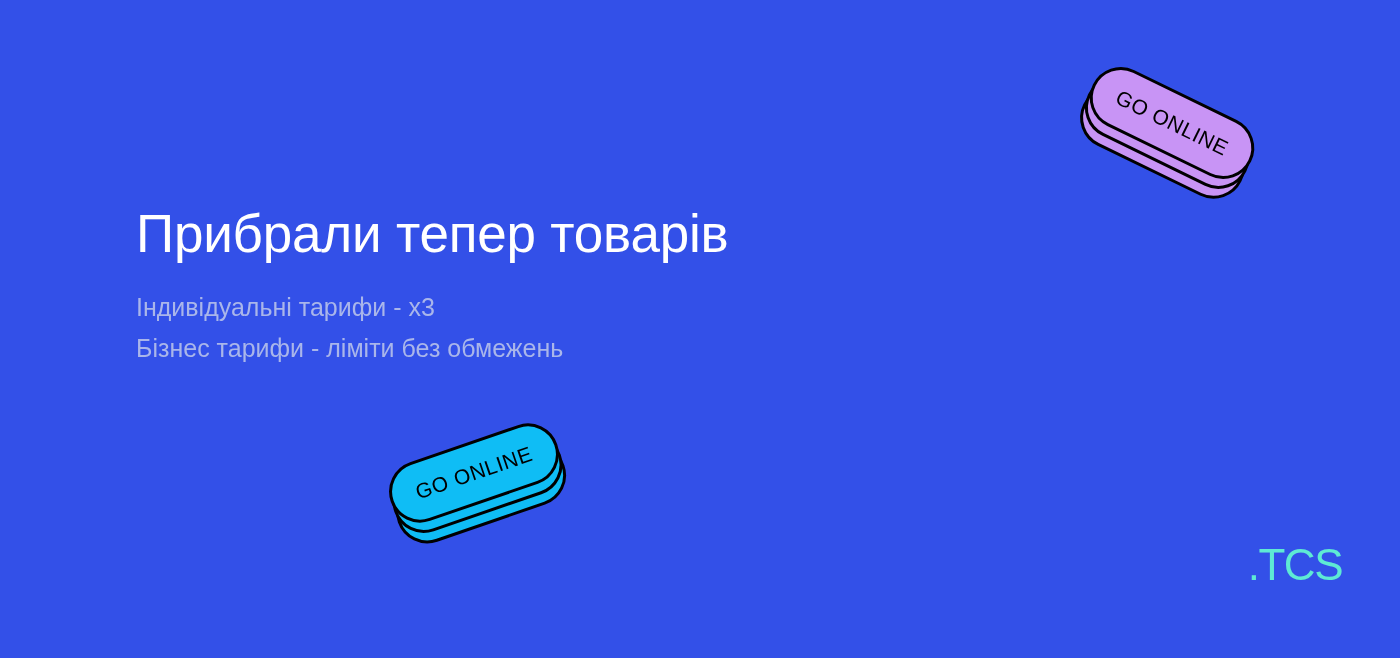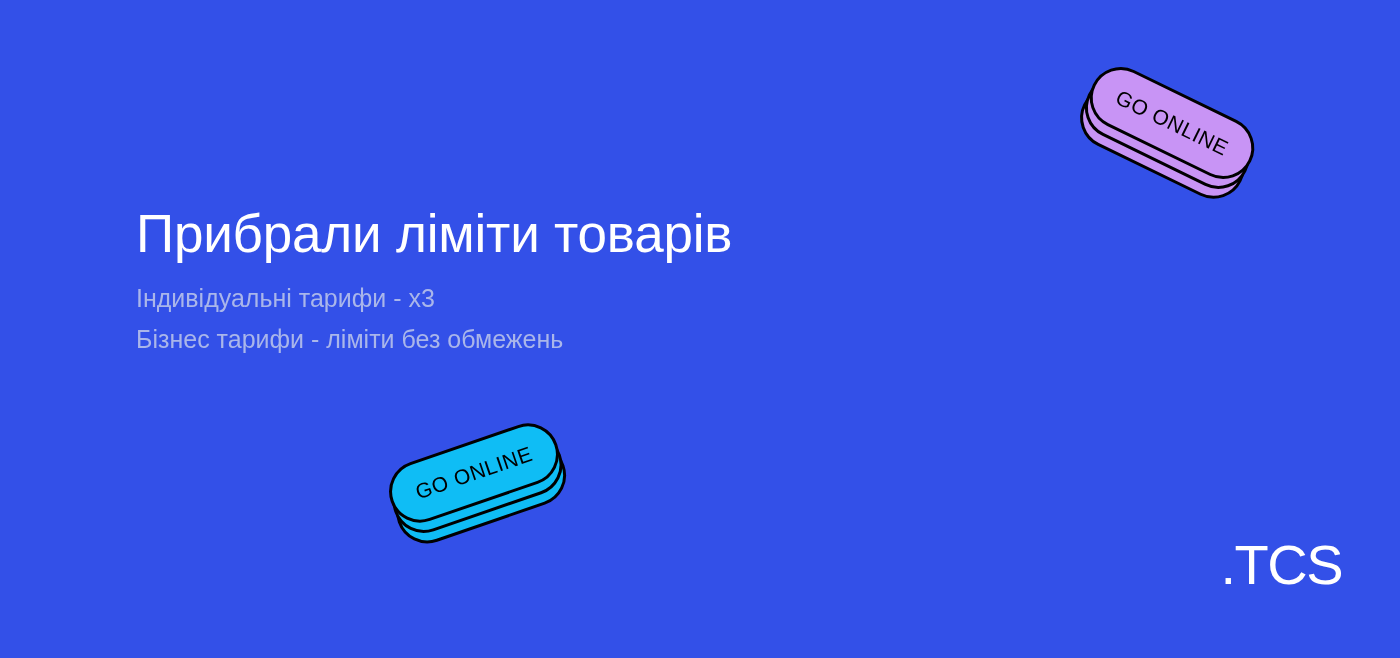--- a/index.html
+++ b/index.html
@@ -33,40 +33,40 @@
   #headline {
     font-size: 53px;
     line-height: 62px;
     font-weight: 400;
     color: #ffffff;
     letter-spacing: -0.2px;
     white-space: nowrap;
   }
 
   #subtitle-group {
-    margin-top: 13px;
+    margin-top: 22px;
   }
 
   .subtitle-line {
     font-size: 25px;
     line-height: 41px;
     font-weight: 400;
     color: #aab6ea;
     white-space: nowrap;
   }
 
   
   #tcs-logo {
     position: absolute;
     right: 58px;
     bottom: 62px;
-    font-size: 56px;
+    font-size: 44px;
     line-height: 62px;
     font-weight: 400;
-    color: #ffffff;
+    color: #5eead4;
     letter-spacing: -1.5px;
     white-space: nowrap;
   }
 
   
   .badge {
     position: absolute;
     width: 176px;
     height: 62px;
   }
@@ -125,21 +125,21 @@
     transform: rotate(-19deg);
   }
   #badge-cyan .badge-layer { background: #0fbdf5; }
 </style>
 </head>
 <body>
 
 <div id="banner">
 
   <div id="text-block">
-    <div id="headline">Прибрали ліміти товарів</div>
+    <div id="headline">Прибрали тепер товарів</div>
     <div id="subtitle-group">
       <div class="subtitle-line">Індивідуальні тарифи - x3</div>
       <div class="subtitle-line">Бізнес тарифи - ліміти без обмежень</div>
     </div>
   </div>
 
   <div class="badge" id="badge-purple">
     <div class="badge-stack">
       <div class="badge-layer l3"></div>
       <div class="badge-layer l2"></div>

